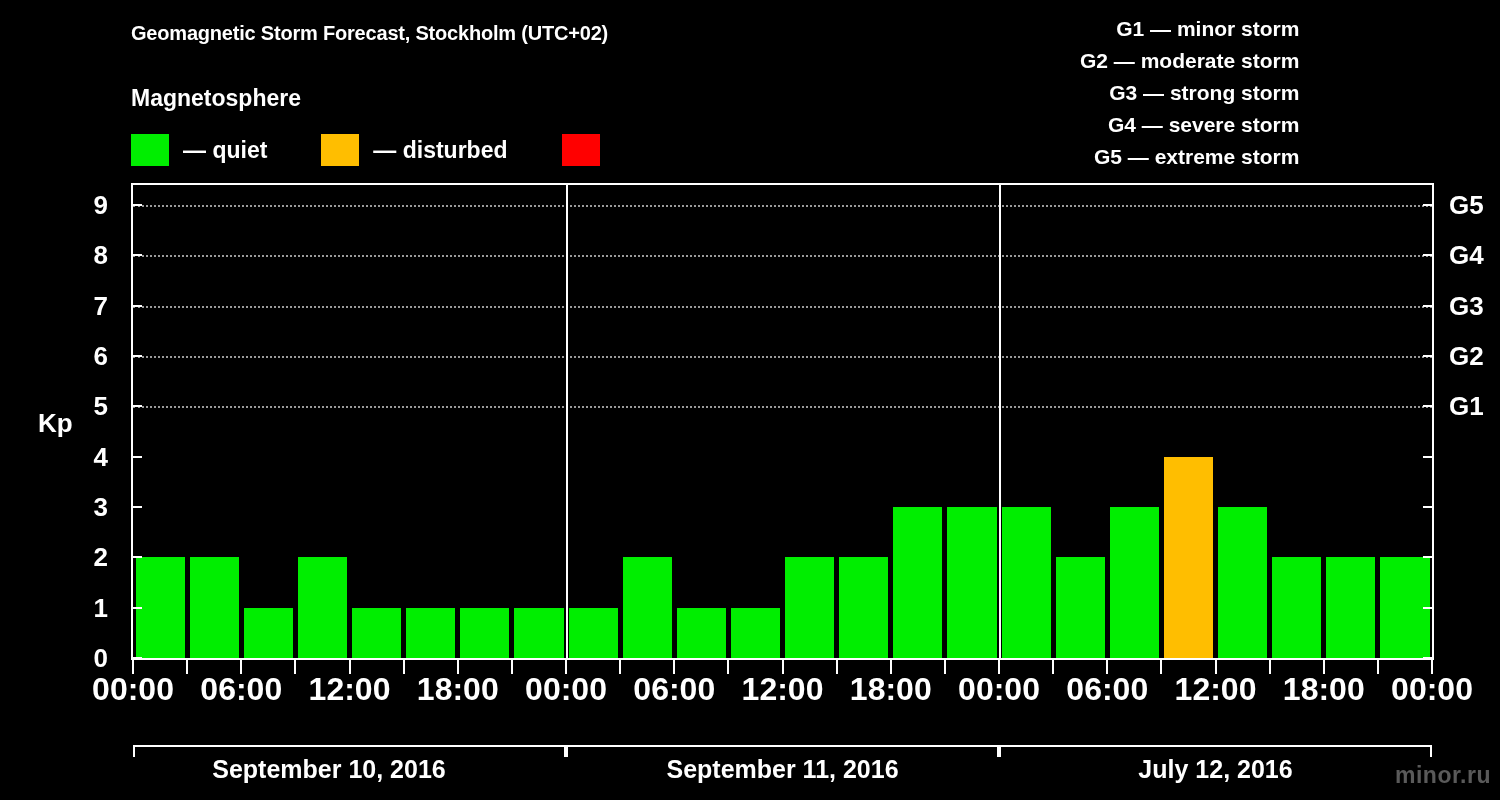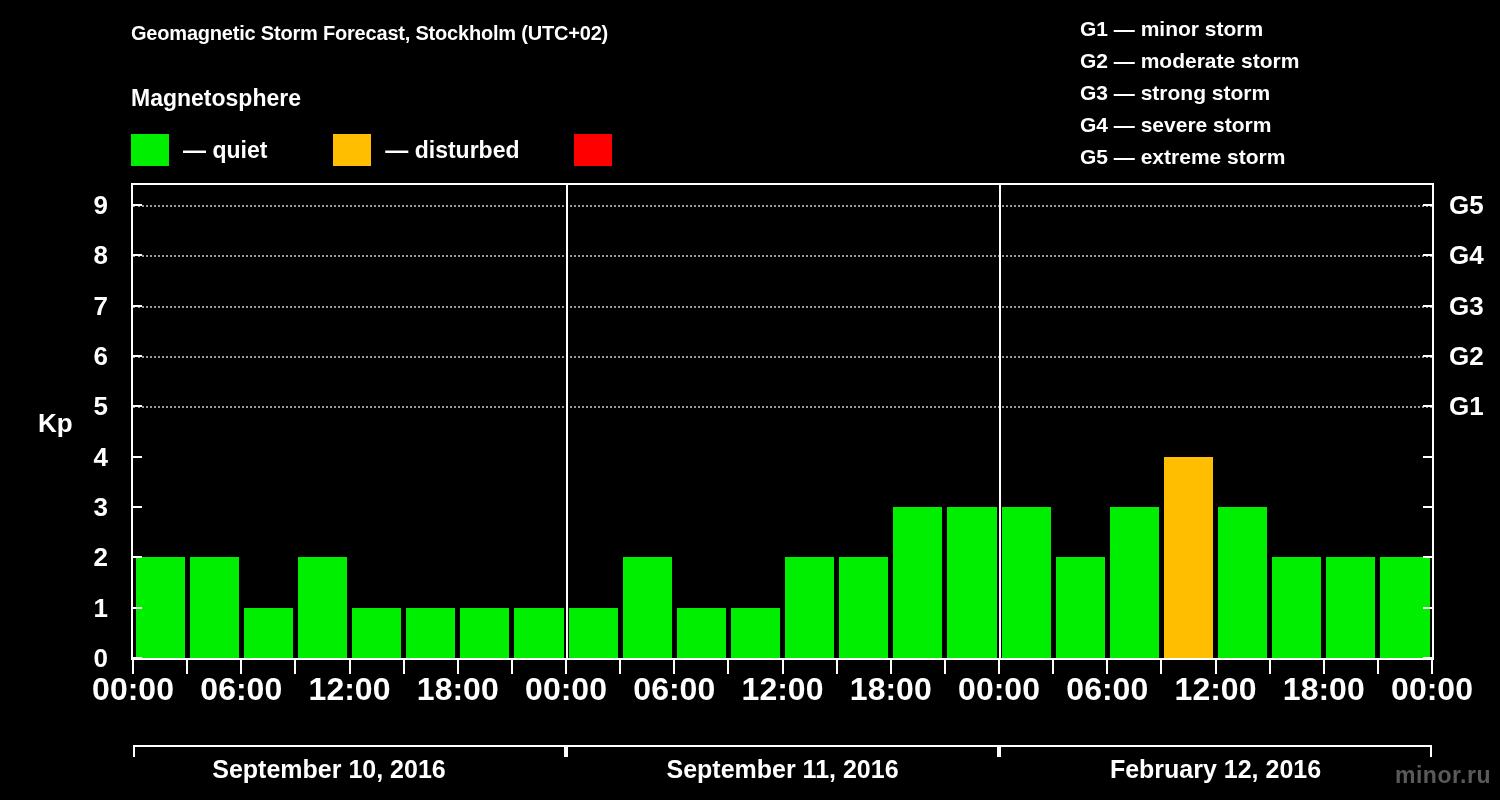--- a/index.html
+++ b/index.html
@@ -48,38 +48,39 @@
     display: flex;
     align-items: center;
     height: 34px;
   }
   .legend-item {
     display: flex;
     align-items: center;
     height: 34px;
   }
   .legend-item.i0 { margin-right: 54px; }
-  .legend-item.i1 { margin-right: 54px; margin-left: 12px; }
+  .legend-item.i1 { margin-right: 54px; }
   .swatch {
     width: 38px;
     height: 32px;
     display: inline-block;
   }
   .legend-text {
     font-size: 23px;
     font-weight: bold;
     margin-left: 14px;
     white-space: nowrap;
   }
 
   
   .gscale {
     position: absolute;
     left: 1080px;
     top: 13px;
+    text-align: right;
   }
   .gscale-line {
     font-size: 21px;
     font-weight: bold;
     line-height: 32px;
     white-space: nowrap;
   }
 
   
   .plot {
@@ -365,18 +366,18 @@
       <div class="xtick-mark" style="left: 1376.88px;"></div>
       <div class="xtick-mark" style="left: 1431px;"></div>
       <div class="xtick-label" style="left: 1432px;">00:00</div>
     </div>
   <div id="dates">
       <div class="date-bracket" style="left: 133px; width: 433px;"></div>
       <div class="date-label" style="left: 329px;">September 10, 2016</div>
       <div class="date-bracket" style="left: 566px; width: 433px;"></div>
       <div class="date-label" style="left: 782.5px;">September 11, 2016</div>
       <div class="date-bracket" style="left: 999px; width: 433px;"></div>
-      <div class="date-label" style="left: 1215.5px;">February 12, 2016</div>
+      <div class="date-label" style="left: 1215.5px;">July 12, 2016</div>
     </div>
 
   <div class="watermark">minor.ru</div>
 
 </div>
 
 </body></html>

